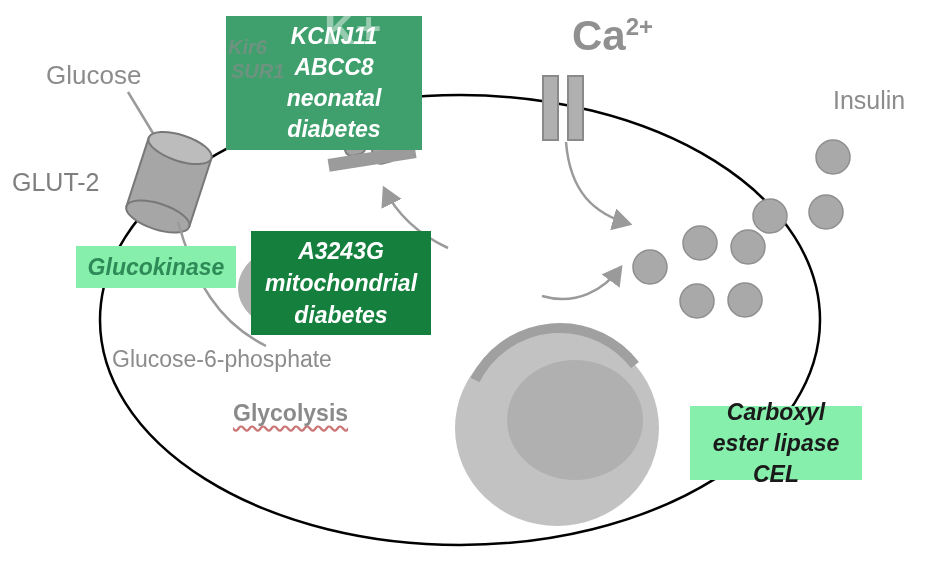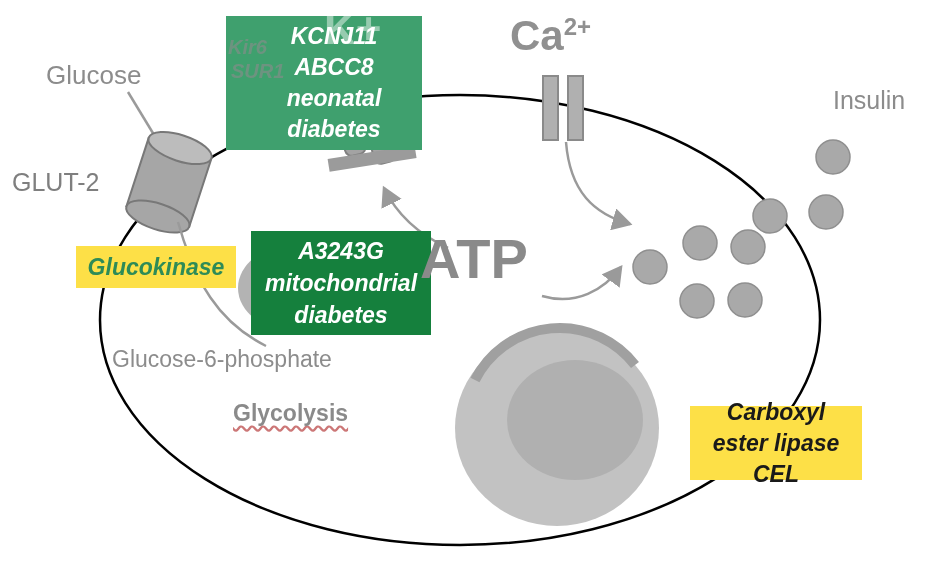--- a/index.html
+++ b/index.html
@@ -10,35 +10,35 @@
   svg.underlay{position:absolute;left:0;top:0;z-index:1;}
   .lbl{position:absolute;z-index:4;white-space:nowrap;}
   .gray{color:#8c8c8c;}
   .box{
     position:absolute;z-index:3;display:flex;flex-direction:column;
     justify-content:center;align-items:center;text-align:center;
     font-style:italic;font-weight:bold;
   }
   .green-box{background:#3fa06e;color:#ffffff;padding-left:20px;}
   .blue-box{background:#15803d;color:#ffffff;}
-  .red-box{background:#fde047;color:#1a1a1a;}
+  .red-box{background:#86efac;color:#1a1a1a;}
   .box .line{display:block;}
   .green-text{color:#2e8b57;}
   .black-text{color:#1a1a1a;}
 
   .glucose-lbl{left:46px;top:60px;font-size:26px;}
   .glut2-lbl{left:12px;top:168px;font-size:25px;font-weight:normal;color:#7f7f7f;}
   .g6p-lbl{left:112px;top:346px;font-size:23px;}
   .glycolysis-lbl{
     left:233px;top:400px;font-size:23px;font-weight:bold;color:#8a8a8a;
     text-decoration:underline;text-decoration-style:wavy;
     text-decoration-color:#cc7777;text-underline-offset:4px;
   }
   .atp-lbl{left:420px;top:226px;font-size:56px;font-weight:bold;color:#8a8a8a;}
-  .ca-lbl{left:510px;top:12px;font-size:42px;font-weight:bold;color:#909090;}
+  .ca-lbl{left:572px;top:12px;font-size:42px;font-weight:bold;color:#909090;}
   .ca-lbl sup{font-size:24px;}
   .insulin-lbl{left:833px;top:86px;font-size:25px;}
 
   .neonatal-box{left:226px;top:16px;width:176px;height:134px;font-size:23px;line-height:31px;}
   .mito-box{left:251px;top:231px;width:180px;height:104px;font-size:23px;line-height:32px;}
   .glucokinase-box{left:76px;top:246px;width:160px;height:42px;font-size:23px;}
   .tf-box{left:470px;top:309px;width:162px;height:227px;font-size:23px;line-height:31px;}
   .cel-box{left:690px;top:406px;width:172px;height:74px;font-size:23px;line-height:31px;}
 
   .watermark{position:absolute;z-index:5;font-style:italic;font-weight:bold;
@@ -106,21 +106,20 @@
       <circle cx="650" cy="267" r="17"></circle>
       <circle cx="697" cy="301" r="17"></circle>
       <circle cx="745" cy="300" r="17"></circle>
     </g>
   </svg>
 
   <div class="lbl gray glucose-lbl">Glucose</div>
   <div class="lbl glut2-lbl">GLUT-2</div>
   <div class="lbl gray g6p-lbl">Glucose-6-phosphate</div>
   <div class="lbl glycolysis-lbl">Glycolysis</div>
-  <div class="lbl atp-lbl">ATP</div>
   <div class="lbl ca-lbl">
     <span>Ca</span><sup>2+</sup>
   </div>
   <div class="lbl gray insulin-lbl">Insulin</div>
 
   <div class="box green-box neonatal-box">
     <span class="line">KCNJ11</span>
     <span class="line">ABCC8</span>
     <span class="line">neonatal</span>
     <span class="line">diabetes</span>

